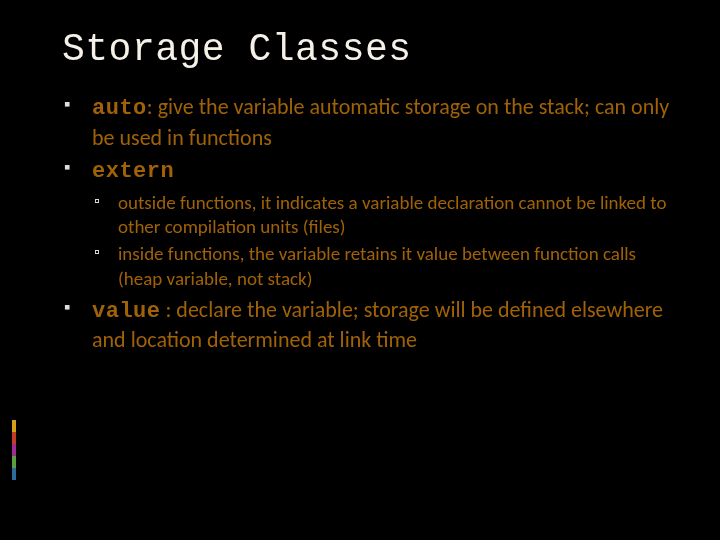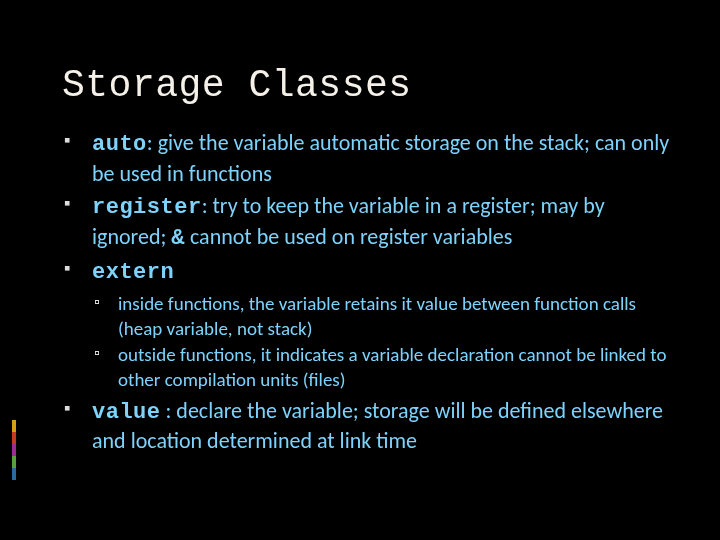--- a/index.html
+++ b/index.html
@@ -6,36 +6,35 @@
   body {
     width: 720px;
     height: 540px;
     background: #000;
     color: #fff;
     font-family: Calibri, Arial, sans-serif;
     overflow: hidden;
     position: relative;
   }
   .slide {
-    padding: 40px 50px 30px 62px;
-    margin-top: 24px;
+    padding: 28px 50px 30px 62px;
   }
   .title {
     font-family: Consolas, "Courier New", monospace;
     font-size: 38px;
     font-weight: normal;
     color: #f5f1e9;
     margin-bottom: 22px;
     letter-spacing: 0.5px;
   }
   .bullets {
     list-style: none;
     font-size: 22px;
     line-height: 1.3;
-    color: #7dd3fc;
+    color: #a16207;
   }
   .bullets > li {
     position: relative;
     padding-left: 30px;
     margin-bottom: 4px;
   }
   .bullets > li::before {
     content: "▪";
     position: absolute;
     left: 2px;
@@ -82,27 +81,24 @@
 </head>
 <body>
 
 <div class="slide">
   <h1 class="title">Storage Classes</h1>
   <ul class="bullets">
     <li>
       <span class="code">auto</span><span>: give the variable automatic storage on the stack; can only be used in functions</span>
     </li>
     <li>
-      <span class="code">register</span><span>: try to keep the variable in a register; may by ignored; </span><span class="code">&amp;</span><span> cannot be used on register variables</span>
-    </li>
-    <li>
       <span class="code">extern</span>
       <ul class="sub-bullets">
+        <li>outside functions, it indicates a variable declaration cannot be linked to other compilation units (files)</li>
         <li>inside functions, the variable retains it value between function calls (heap variable, not stack)</li>
-        <li>outside functions, it indicates a variable declaration cannot be linked to other compilation units (files)</li>
       </ul>
     </li>
     <li>
       <span class="code">value</span><span> : declare the variable; storage will be defined elsewhere and location determined at link time</span>
     </li>
   </ul>
 </div>
 
 <div class="edge-accent">
   <div style="background:#d4a017"></div>

